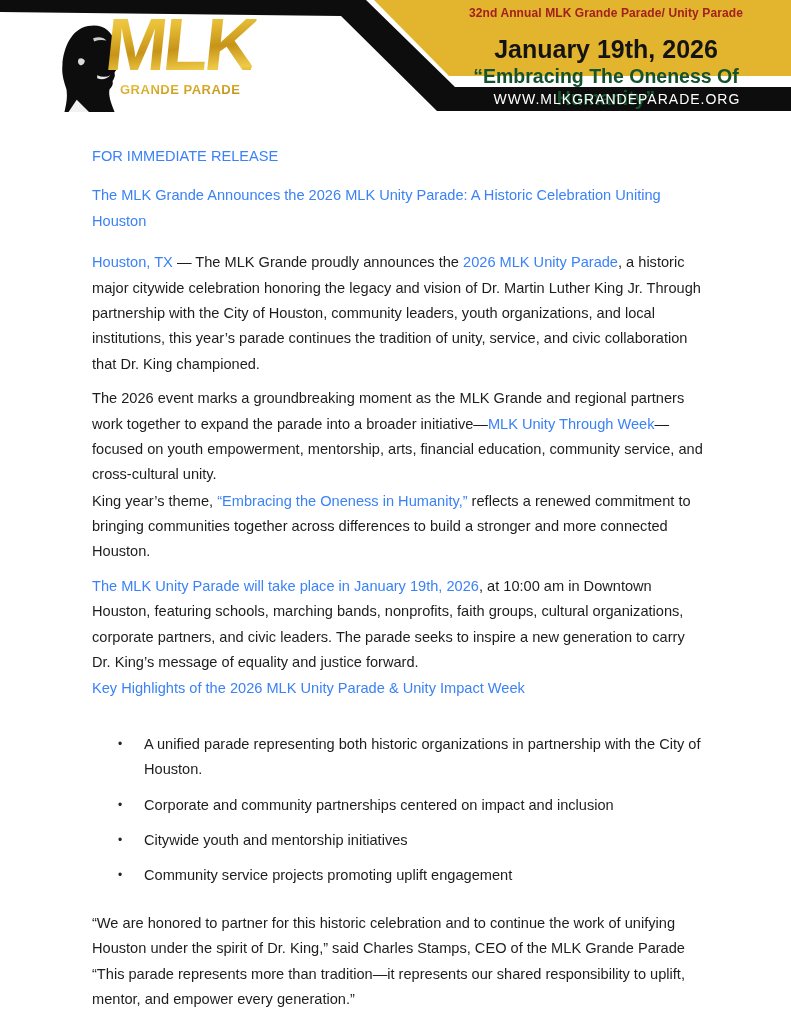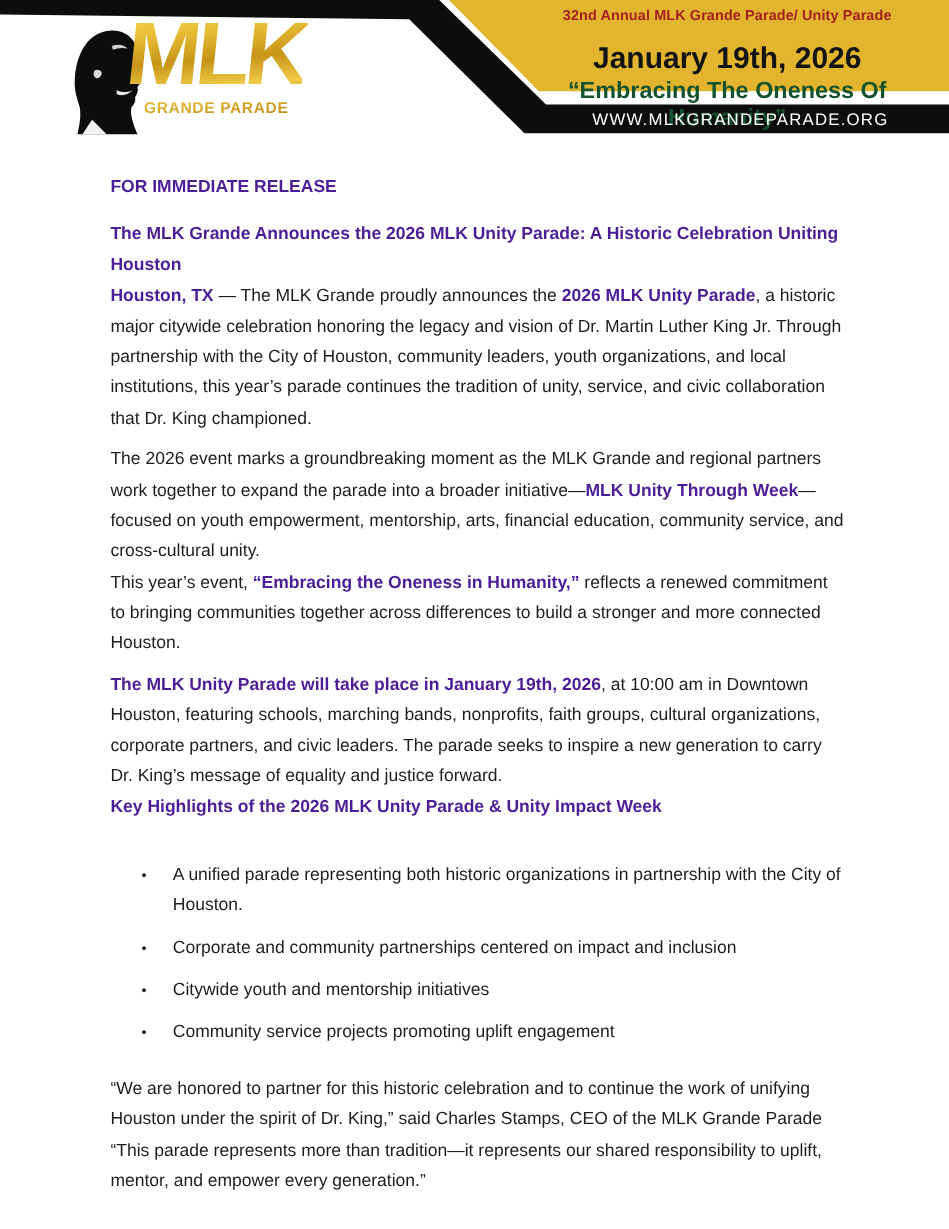--- a/index.html
+++ b/index.html
@@ -47,23 +47,23 @@
     -webkit-background-clip:text; background-clip:text;
     -webkit-text-fill-color:transparent;
   }
 
   
   .doc-body {
     position:relative; padding:22px 86px 0 92px;
     font-size:14.6px; line-height:1.74; color:#1d1d1d;
   }
   .para { margin:0 0 9px 0; }
-  .para .b, .para b { font-weight:bold; color:#4c1d95; }
+  .para .b, .para b { font-weight:normal; color:#3b82f6; }
   .label { font-weight:bold; margin-bottom:14px; }
-  .headline { font-weight:bold; margin-bottom:1px; }
+  .headline { font-weight:bold; margin-bottom:16px; }
   .mb0 { margin-bottom:1px; }
   .mb-big { margin-bottom:30px; }
 
   ul.bullets { list-style:none; margin:8px 0 22px 0; }
   ul.bullets li { display:flex; margin-bottom:10px; }
   ul.bullets .marker {
     width:26px; padding-left:26px; flex:0 0 52px;
     font-size:12px; line-height:25px; color:#222;
   }
   ul.bullets .btext { flex:1; }
@@ -102,21 +102,21 @@
     </div>
 
     <div class="website-bar-text">WWW.MLKGRANDEPARADE.ORG</div>
   </div>
 
   <div class="doc-body">
       <p class="para label"><span class="b">FOR IMMEDIATE RELEASE</span></p>
       <p class="para headline"><span class="b">The MLK Grande Announces the 2026 MLK Unity Parade: A Historic Celebration Uniting Houston</span></p>
       <p class="para"><span class="b">Houston, TX</span><span> — The MLK Grande proudly announces the </span><span class="b">2026 MLK Unity Parade</span><span>, a historic major citywide celebration honoring the legacy and vision of Dr. Martin Luther King Jr. Through partnership with the City of Houston, community leaders, youth organizations, and local institutions, this year’s parade continues the tradition of unity, service, and civic collaboration that Dr. King championed.</span></p>
       <p class="para mb0"><span>The 2026 event marks a groundbreaking moment as the MLK Grande and regional partners work together to expand the parade into a broader initiative—</span><span class="b">MLK Unity Through Week</span><span>—focused on youth empowerment, mentorship, arts, financial education, community service, and cross-cultural unity.</span></p>
-      <p class="para"><span>This year’s event, </span><span class="b">“Embracing the Oneness in Humanity,”</span><span> reflects a renewed commitment to bringing communities together across differences to build a stronger and more connected Houston.</span></p>
+      <p class="para"><span>King year’s theme, </span><span class="b">“Embracing the Oneness in Humanity,”</span><span> reflects a renewed commitment to bringing communities together across differences to build a stronger and more connected Houston.</span></p>
       <p class="para mb0"><span class="b">The MLK Unity Parade will take place in January 19th, 2026</span><span>, at 10:00 am in Downtown Houston, featuring schools, marching bands, nonprofits, faith groups, cultural organizations, corporate partners, and civic leaders. The parade seeks to inspire a new generation to carry Dr. King’s message of equality and justice forward.</span></p>
       <p class="para mb-big"><span class="b">Key Highlights of the 2026 MLK Unity Parade &amp; Unity Impact Week</span></p>
       <ul class="bullets">
         <li>
           <span class="marker">•</span>
           <span class="btext">A unified parade representing both historic organizations in partnership with the City of Houston.</span>
         </li>
         <li>
           <span class="marker">•</span>
           <span class="btext">Corporate and community partnerships centered on impact and inclusion</span>

